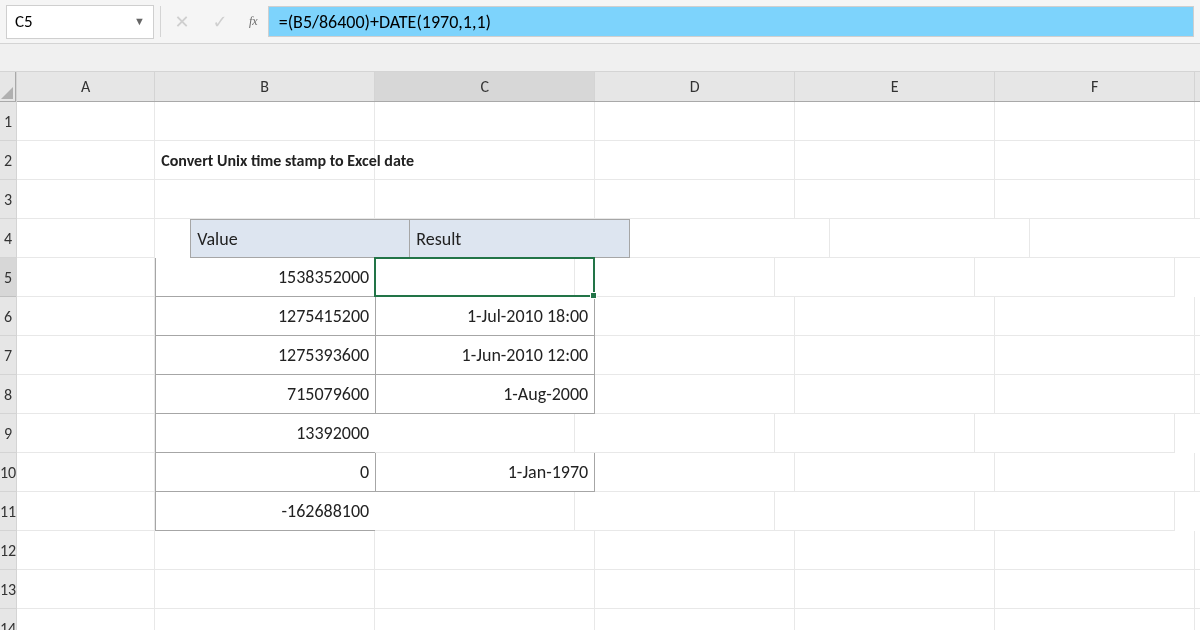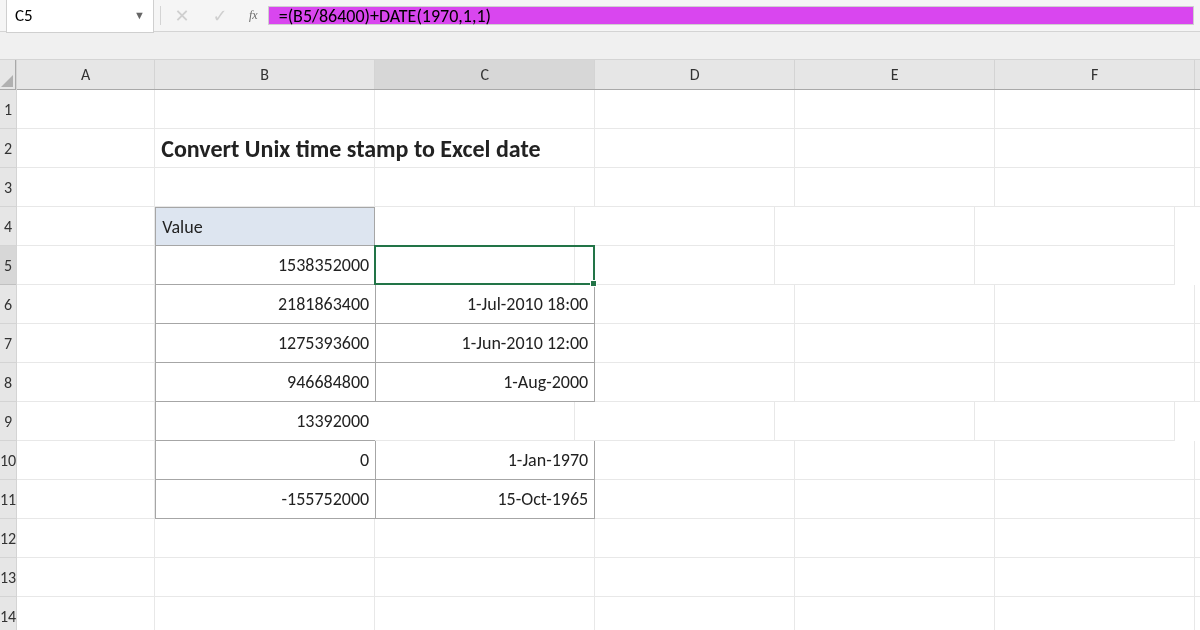--- a/index.html
+++ b/index.html
@@ -7,21 +7,21 @@
       font-family: Calibri, 'Segoe UI', Arial, sans-serif;
       font-size: 17px;
       background: #fff;
       overflow: hidden;
       width: 1200px;
       height: 630px;
     }
 
     
     .formula-bar-container {
-      height: 32px;
+      height: 44px;
       display: flex;
       align-items: stretch;
       background: #f5f5f5;
       border-bottom: 1px solid #d4d4d4;
     }
     .name-box-wrap {
       display: flex;
       align-items: center;
       padding: 6px 4px 6px 6px;
     }
@@ -60,21 +60,21 @@
       font-style: italic;
       font-family: 'Times New Roman', serif;
       font-size: 12px;
       color: #6b6b6b;
       padding: 0 10px;
       display: flex;
       align-items: center;
     }
     .formula-input {
       flex: 1;
-      background: #d946ef;
+      background: #7dd3fc;
       border: 1px solid #cfcfcf;
       margin: 6px 6px 6px 0;
       padding: 4px 10px;
       font-size: 18px;
       font-family: Calibri, Arial, sans-serif;
       display: flex;
       align-items: center;
     }
 
     
@@ -164,29 +164,29 @@
       align-items: center;
       padding: 0 6px;
       font-size: 18px;
       color: #222;
       overflow: visible;
       white-space: nowrap;
     }
     .cell.right { justify-content: flex-end; }
     .title-cell {
       font-weight: bold;
-      font-size: 24px;
+      font-size: 16px;
     }
 
     
     .dt-header {
       background: #dde5f0;
       border: 1px solid #a6a6a6;
     }
-    .dt-header-left { border-right: 1px solid #a6a6a6; }
+    .dt-header-left { border-right: 1px solid #a6a6a6; margin-left: 35px; }
     .dt-cell {
       border-left: 1px solid #a6a6a6;
       border-right: 1px solid #a6a6a6;
       border-bottom: 1px solid #a6a6a6;
     }
     .dt-cell-mid { border-right: none; }
     .dt-header.no-lb { border-left: none; }
 
     
     .selection {
@@ -338,41 +338,44 @@
         <div class="cell col-E"></div>
         <div class="cell col-F"></div>
         <div class="cell col-G"></div>
       </div>
 
       <div class="row">
         <div class="cell col-A"></div>
         <div class="cell col-B dt-header dt-header-left">
             <span>Value</span>
           </div>
+        <div class="cell col-C dt-header no-lb">
+            <span>Result</span>
+          </div>
         <div class="cell col-D"></div>
         <div class="cell col-E"></div>
         <div class="cell col-F"></div>
         <div class="cell col-G"></div>
       </div>
 
       <div class="row">
         <div class="cell col-A"></div>
         <div class="cell col-B right dt-cell dt-cell-mid">
             <span>1538352000</span>
           </div>
         <div class="cell col-D"></div>
         <div class="cell col-E"></div>
         <div class="cell col-F"></div>
         <div class="cell col-G"></div>
       </div>
 
       <div class="row">
         <div class="cell col-A"></div>
         <div class="cell col-B right dt-cell dt-cell-mid">
-            <span>2181863400</span>
+            <span>1275415200</span>
           </div>
         <div class="cell col-C right dt-cell">
             <span>1-Jul-2010 18:00</span>
           </div>
         <div class="cell col-D"></div>
         <div class="cell col-E"></div>
         <div class="cell col-F"></div>
         <div class="cell col-G"></div>
       </div>
 
@@ -386,21 +389,21 @@
           </div>
         <div class="cell col-D"></div>
         <div class="cell col-E"></div>
         <div class="cell col-F"></div>
         <div class="cell col-G"></div>
       </div>
 
       <div class="row">
         <div class="cell col-A"></div>
         <div class="cell col-B right dt-cell dt-cell-mid">
-            <span>946684800</span>
+            <span>715079600</span>
           </div>
         <div class="cell col-C right dt-cell">
             <span>1-Aug-2000</span>
           </div>
         <div class="cell col-D"></div>
         <div class="cell col-E"></div>
         <div class="cell col-F"></div>
         <div class="cell col-G"></div>
       </div>
 
@@ -425,24 +428,21 @@
           </div>
         <div class="cell col-D"></div>
         <div class="cell col-E"></div>
         <div class="cell col-F"></div>
         <div class="cell col-G"></div>
       </div>
 
       <div class="row">
         <div class="cell col-A"></div>
         <div class="cell col-B right dt-cell dt-cell-mid">
-            <span>-155752000</span>
-          </div>
-        <div class="cell col-C right dt-cell">
-            <span>15-Oct-1965</span>
+            <span>-162688100</span>
           </div>
         <div class="cell col-D"></div>
         <div class="cell col-E"></div>
         <div class="cell col-F"></div>
         <div class="cell col-G"></div>
       </div>
 
       <div class="row">
         <div class="cell col-A"></div>
         <div class="cell col-B"></div>

